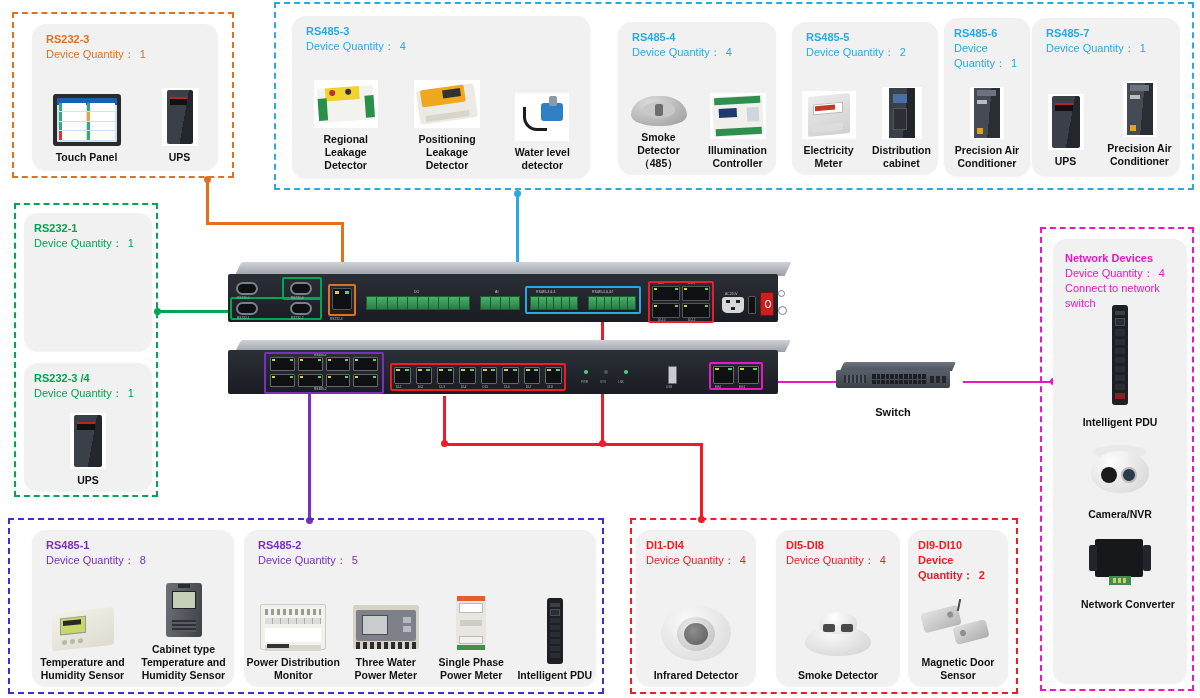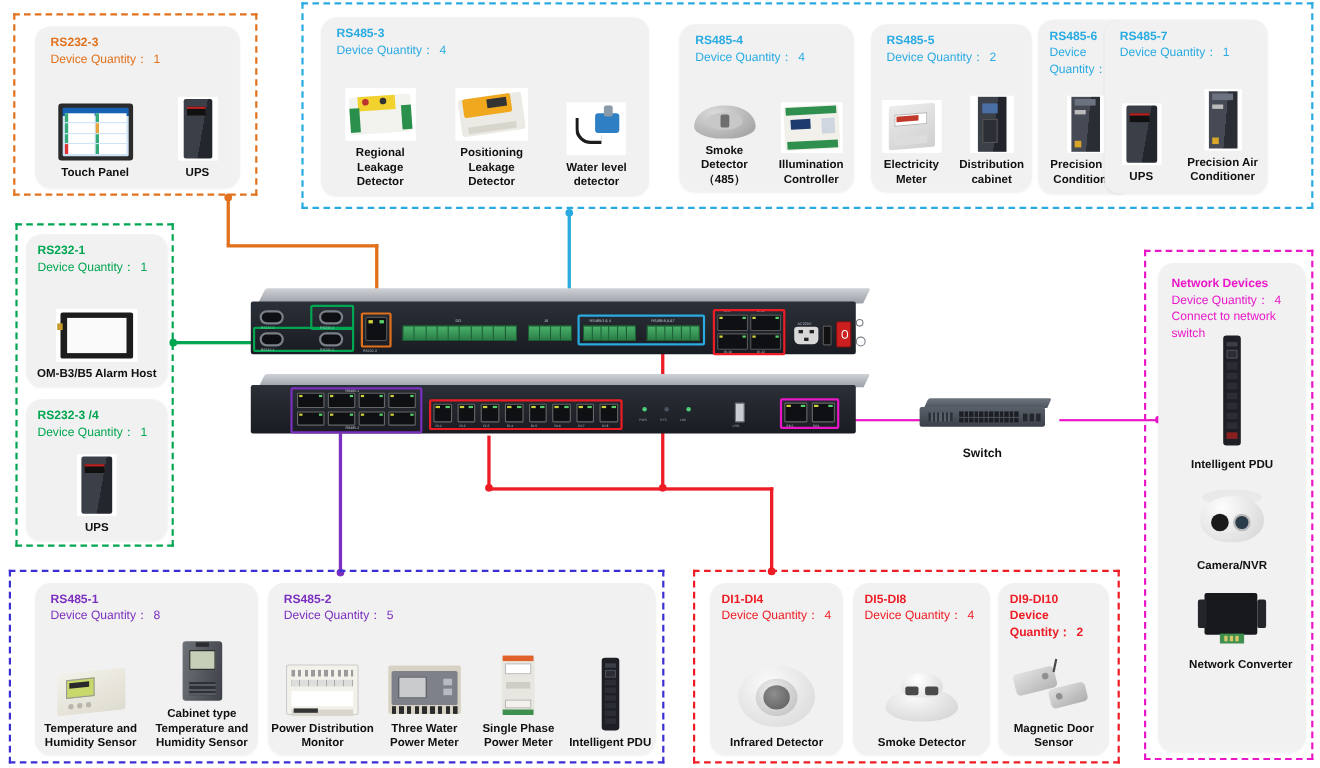--- a/index.html
+++ b/index.html
@@ -248,21 +248,21 @@
               <div style="position:absolute;top:12px;left:3px;width:10px;height:4px;background:#bbb;"></div>
               <div style="position:absolute;bottom:4px;left:3px;width:6px;height:6px;background:#d9a62a;"></div>
             </div>
           </div>
           <div class="devlbl">Precision Air
 Conditioner</div>
         </div>
       </div>
     </div>
 
-    <div class="card" style="left:728px;top:14px;width:148px;height:158px;">
+    <div class="card" style="left:756px;top:14px;width:148px;height:158px;">
       <div class="card-hdr">
         <span class="hdr-title" style="color:#29ABE2;">RS485-7</span>
         <span class="hdr-qty" style="color:#29ABE2;"><span>Device Quantity：</span><span style="padding-left:5px">1</span></span>
       </div>
       <div class="devrow" style="top:46px;height:104px;">
         <div class="devcol" style="width:62px;">
           <div class="devimg" style="width:36px;height:56px;background:#fff;display:flex;align-items:center;justify-content:center;">
             <div style="width:28px;height:52px;background:linear-gradient(100deg,#3a3f48 0 62%,#23262c 62% 100%);border-radius:2px;position:relative;">
               <div style="position:absolute;top:7px;left:3px;width:18px;height:8px;background:#111;border-top:2px solid #b22;"></div>
             </div>
@@ -282,31 +282,20 @@
         </div>
       </div>
     </div>
   </div>
 
   <div class="group" style="left:14px;top:203px;width:144px;height:294px;border-color:#00A651;">
     <div class="card" style="left:8px;top:8px;width:128px;height:138px;">
       <div class="card-hdr" style="padding-left:10px;">
         <span class="hdr-title" style="color:#00A651;">RS232-1</span>
         <span class="hdr-qty" style="color:#00A651;"><span>Device Quantity：</span><span style="padding-left:5px">1</span></span>
-      </div>
-      <div class="devrow" style="top:44px;height:90px;">
-        <div class="devcol">
-          <div class="devimg" style="width:74px;height:48px;background:#fff;display:flex;align-items:center;justify-content:center;">
-            <div style="width:66px;height:42px;background:#1c1c1c;border-radius:2px;padding:5px 6px;position:relative;">
-              <div style="width:100%;height:100%;background:#fafafa;"></div>
-              <div style="position:absolute;left:-3px;top:10px;width:5px;height:6px;background:#c79a2c;"></div>
-            </div>
-          </div>
-          <div class="devlbl">OM-B3/B5 Alarm Host</div>
-        </div>
       </div>
     </div>
     <div class="card" style="left:8px;top:158px;width:128px;height:128px;">
       <div class="card-hdr" style="padding-left:10px;">
         <span class="hdr-title" style="color:#00A651;">RS232-3 /4</span>
         <span class="hdr-qty" style="color:#00A651;"><span>Device Quantity：</span><span style="padding-left:5px">1</span></span>
       </div>
       <div class="devrow" style="top:44px;height:80px;">
         <div class="devcol">
           <div class="devimg" style="width:36px;height:56px;background:#fff;display:flex;align-items:center;justify-content:center;">
@@ -464,21 +453,21 @@
             <i style="display:block;height:5px;background:#2a2d33;"></i>
             <i style="display:block;height:5px;background:#2a2d33;"></i>
           </div>
           <div class="devlbl">Intelligent PDU</div>
         </div>
       </div>
     </div>
   </div>
 
   <div class="group" style="left:630px;top:518px;width:388px;height:176px;border-color:#EE1C25;">
-    <div class="card" style="left:14px;top:10px;width:120px;height:156px;">
+    <div class="card" style="left:4px;top:10px;width:120px;height:156px;">
       <div class="card-hdr" style="padding-left:10px;">
         <span class="hdr-title" style="color:#EE1C25;">DI1-DI4</span>
         <span class="hdr-qty" style="color:#EE1C25;"><span>Device Quantity：</span><span style="padding-left:5px">4</span></span>
       </div>
       <div class="devrow" style="top:46px;height:106px;">
         <div class="devcol">
           <div class="devimg" style="width:74px;height:62px;display:flex;align-items:center;justify-content:center;">
             <div style="width:70px;height:56px;background:radial-gradient(ellipse at 40% 30%,#fbfbfb,#d5d5d5);border-radius:50%;position:relative;">
               <div style="position:absolute;left:16px;top:12px;width:38px;height:34px;border-radius:50%;background:radial-gradient(circle at 40% 35%,#f0f0f0,#b9b9b9);"></div>
               <div style="position:absolute;left:23px;top:18px;width:24px;height:22px;border-radius:50%;background:radial-gradient(circle at 40% 35%,#8e8e8e,#5a5a5a);"></div>

